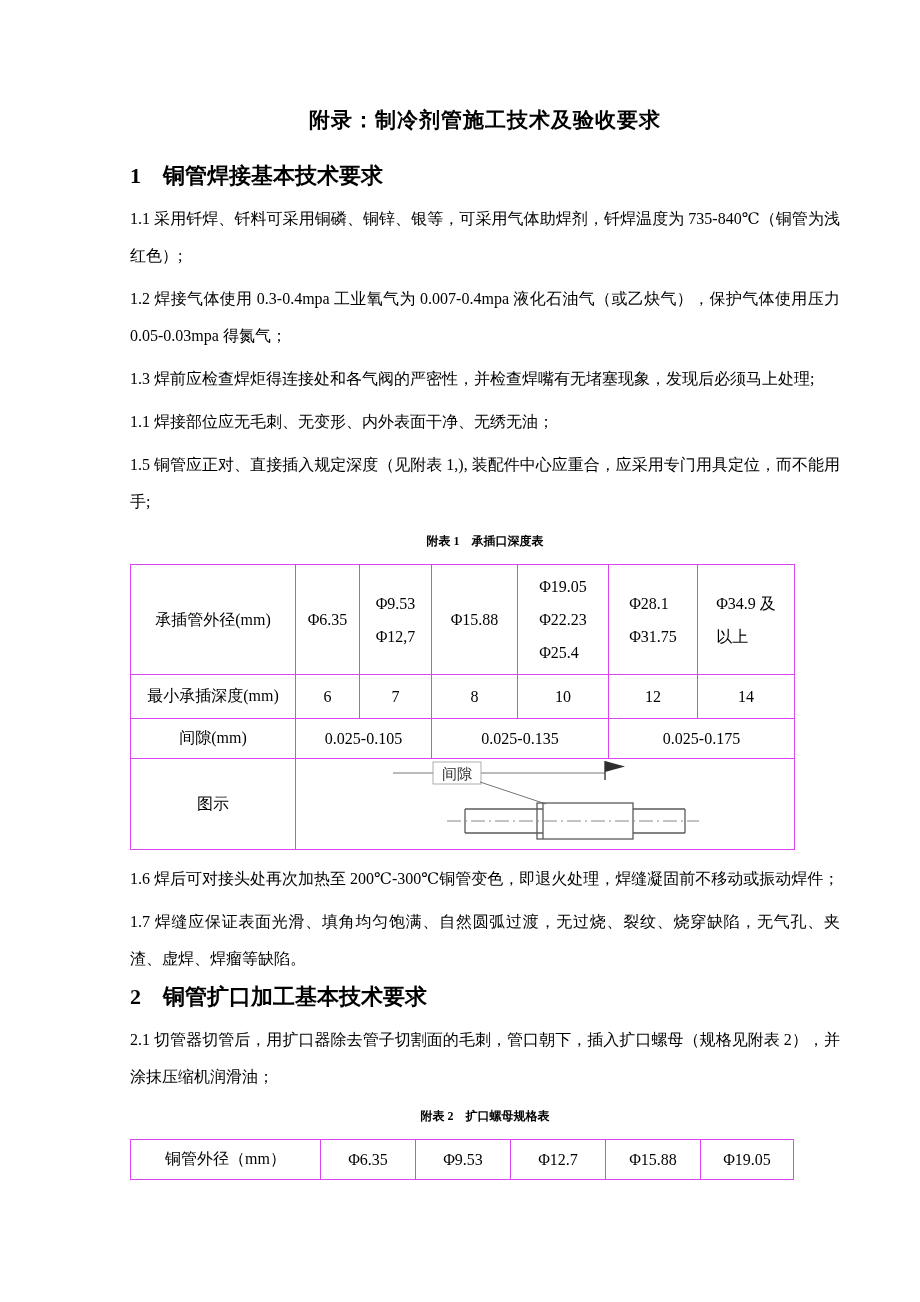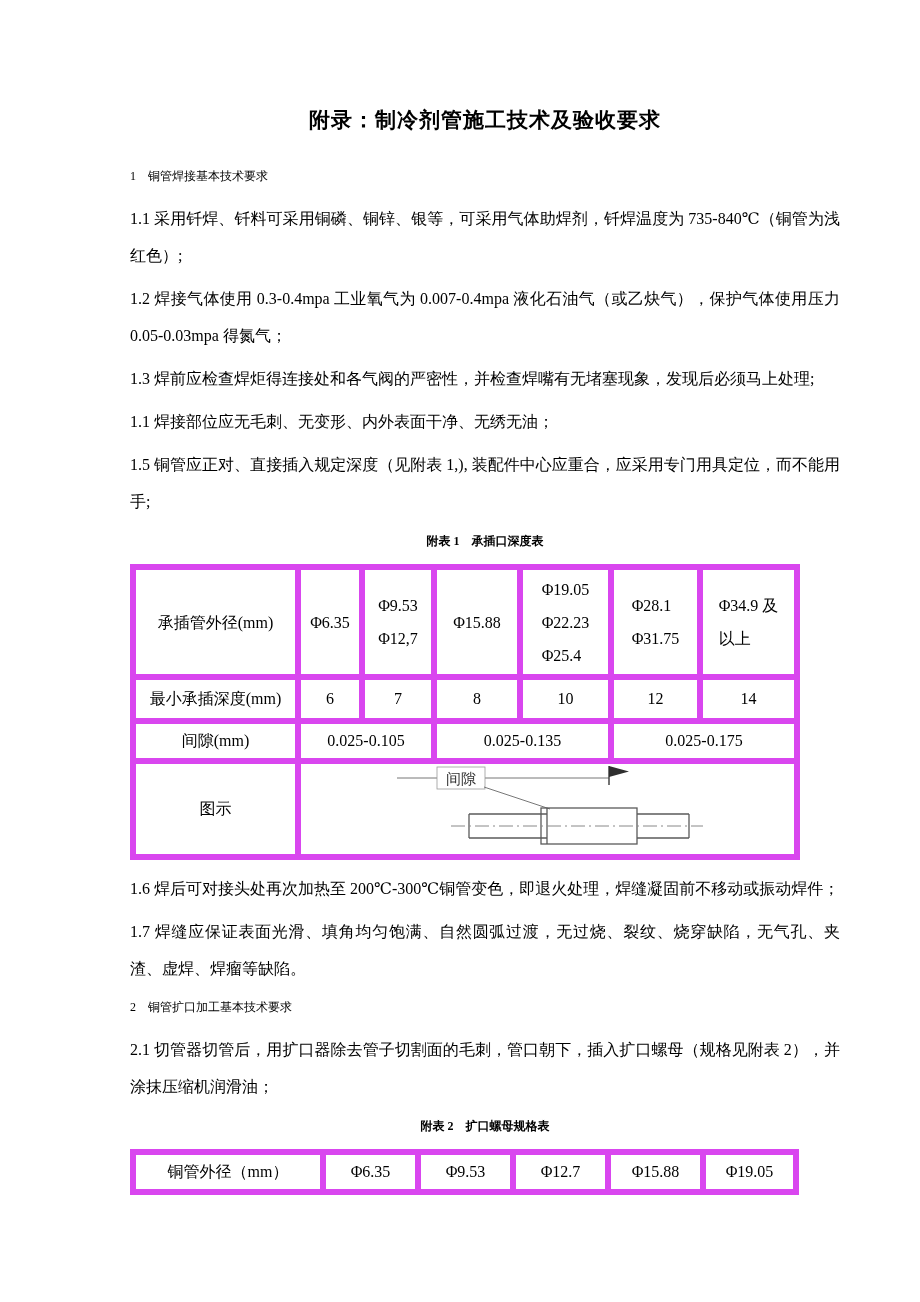--- a/index.html
+++ b/index.html
@@ -17,22 +17,22 @@
   }
   .title{
     font-size:21px;
     font-weight:bold;
     text-align:center;
     margin:0 0 26px 0;
     line-height:32px;
     letter-spacing:1px;
   }
   .heading{
-    font-size:12px;
-    font-weight:normal;
+    font-size:22px;
+    font-weight:bold;
     margin:0 0 10px 0;
     line-height:28px;
   }
   .para{
     font-size:16px;
     line-height:37px;
     margin:0 0 6px 0;
     text-align:justify;
     text-justify:inter-ideograph;
   }
@@ -42,21 +42,21 @@
     text-align:center;
     margin:4px 0 8px 0;
     line-height:30px;
   }
   table{
     border-collapse:collapse;
     table-layout:fixed;
     margin:0 0 10px 0;
   }
   td{
-    border:6px solid #d946ef;
+    border:1px solid #d946ef;
     text-align:center;
     vertical-align:middle;
     font-size:16px;
     padding:2px 4px;
     box-sizing:border-box;
     overflow:hidden;
   }
   .t1{width:664px;}
   .t1 tr.r-od td{height:110px;line-height:33px;}
   .t1 tr.r-depth td{height:44px;}

